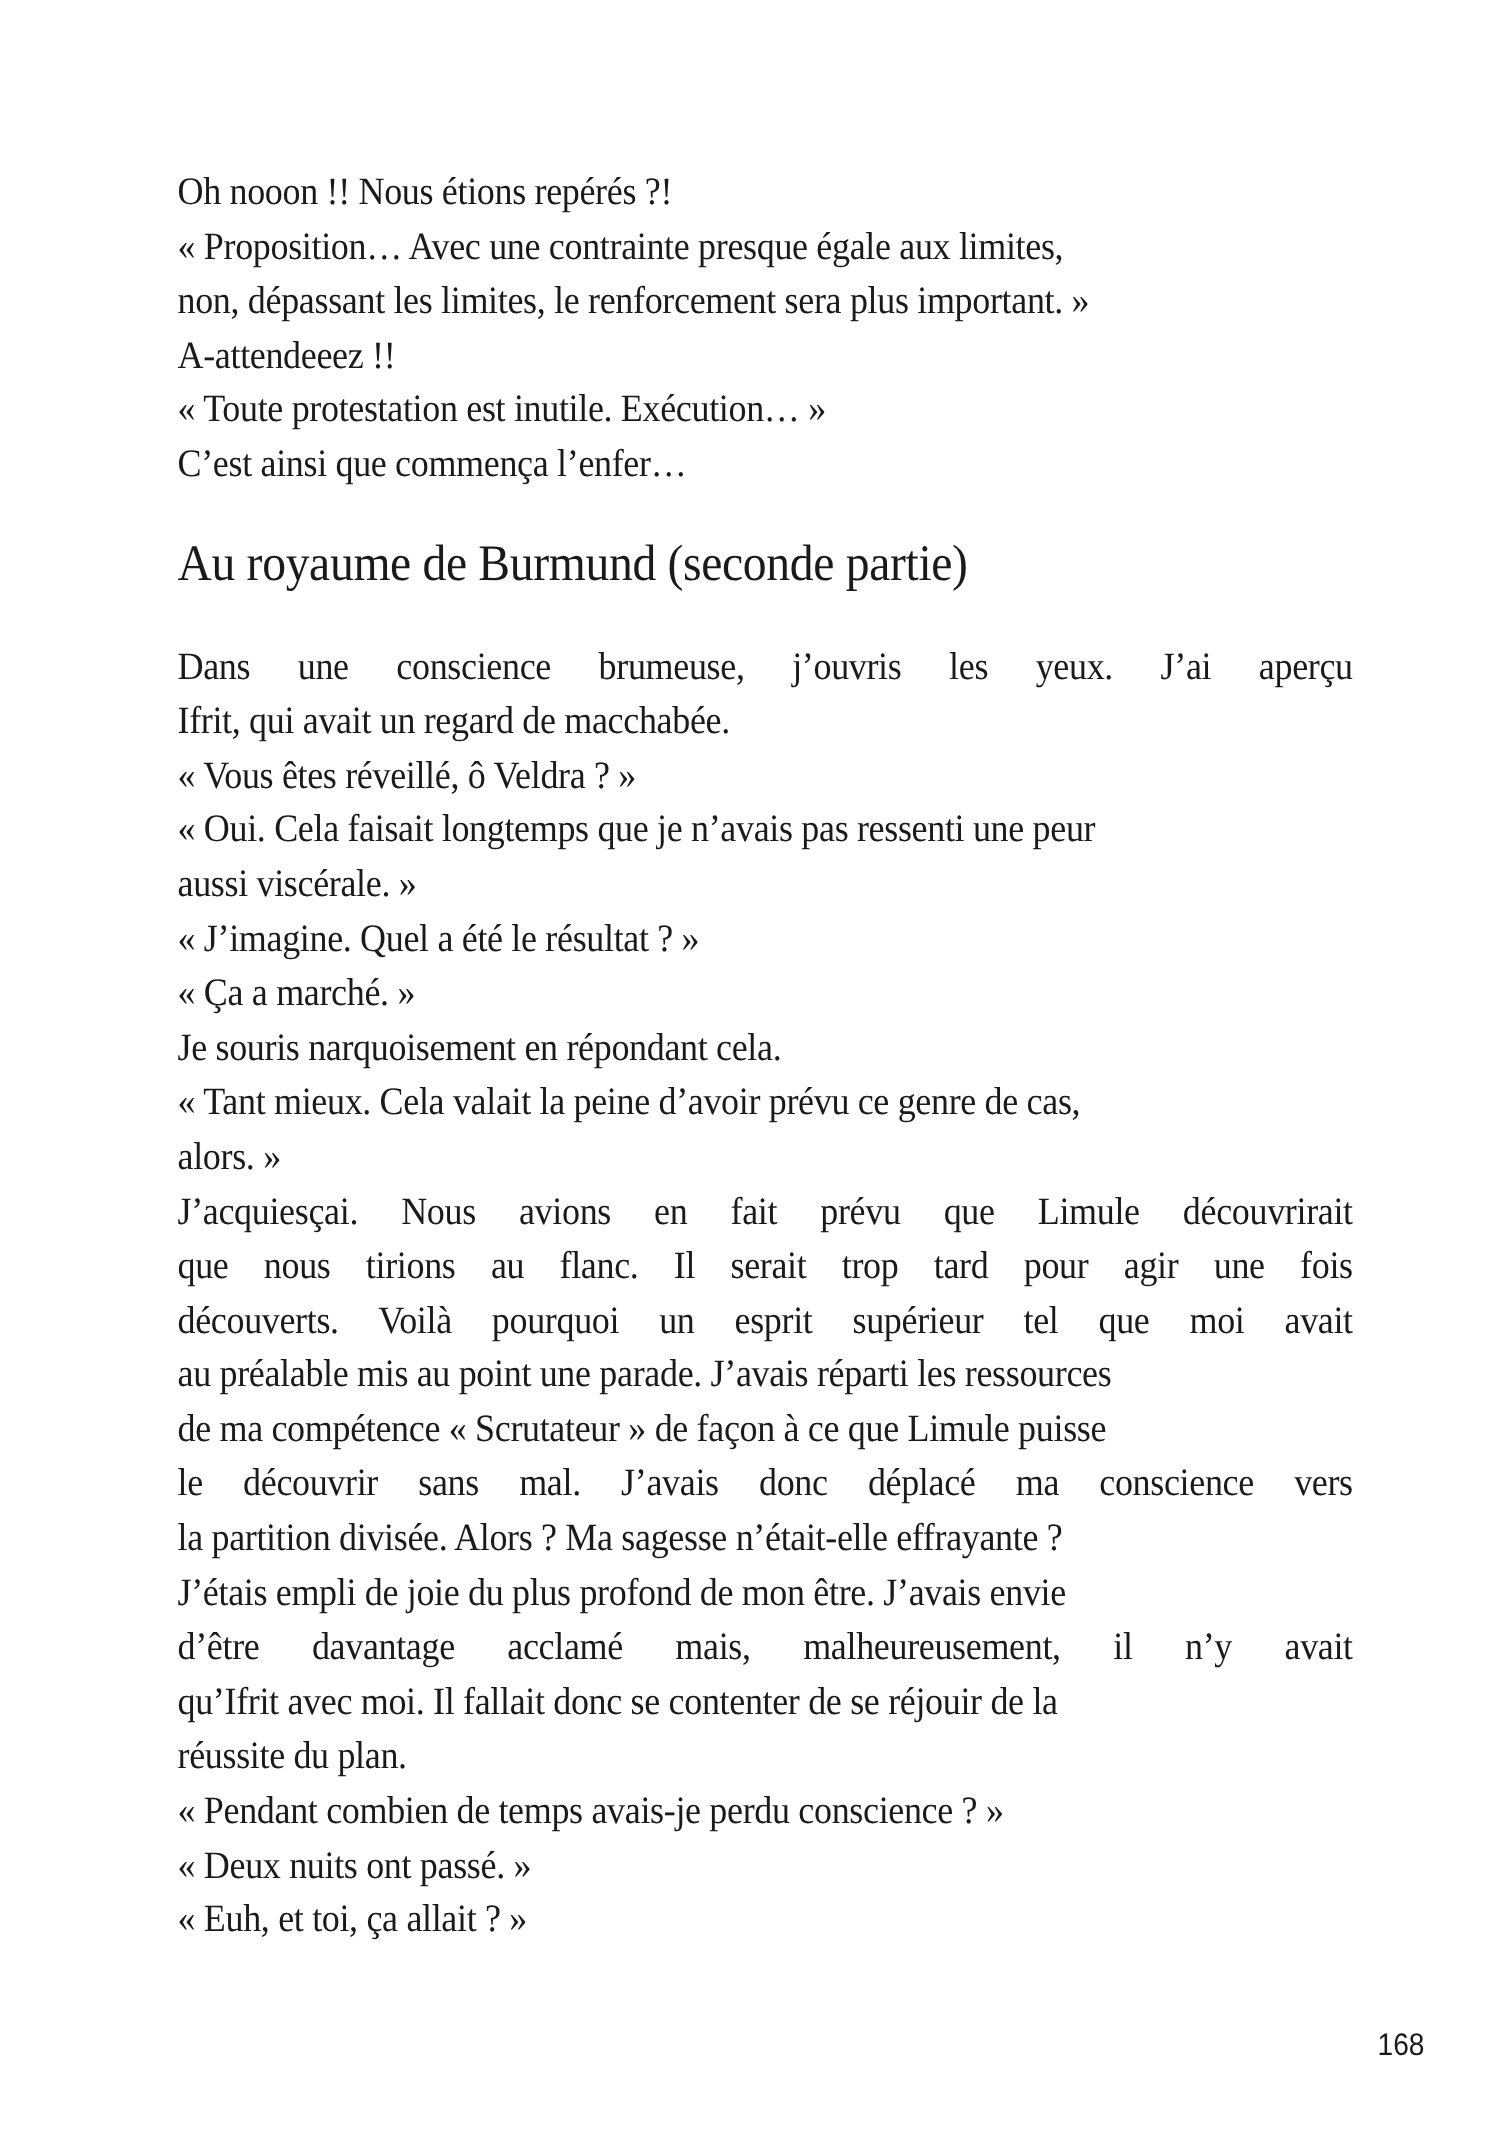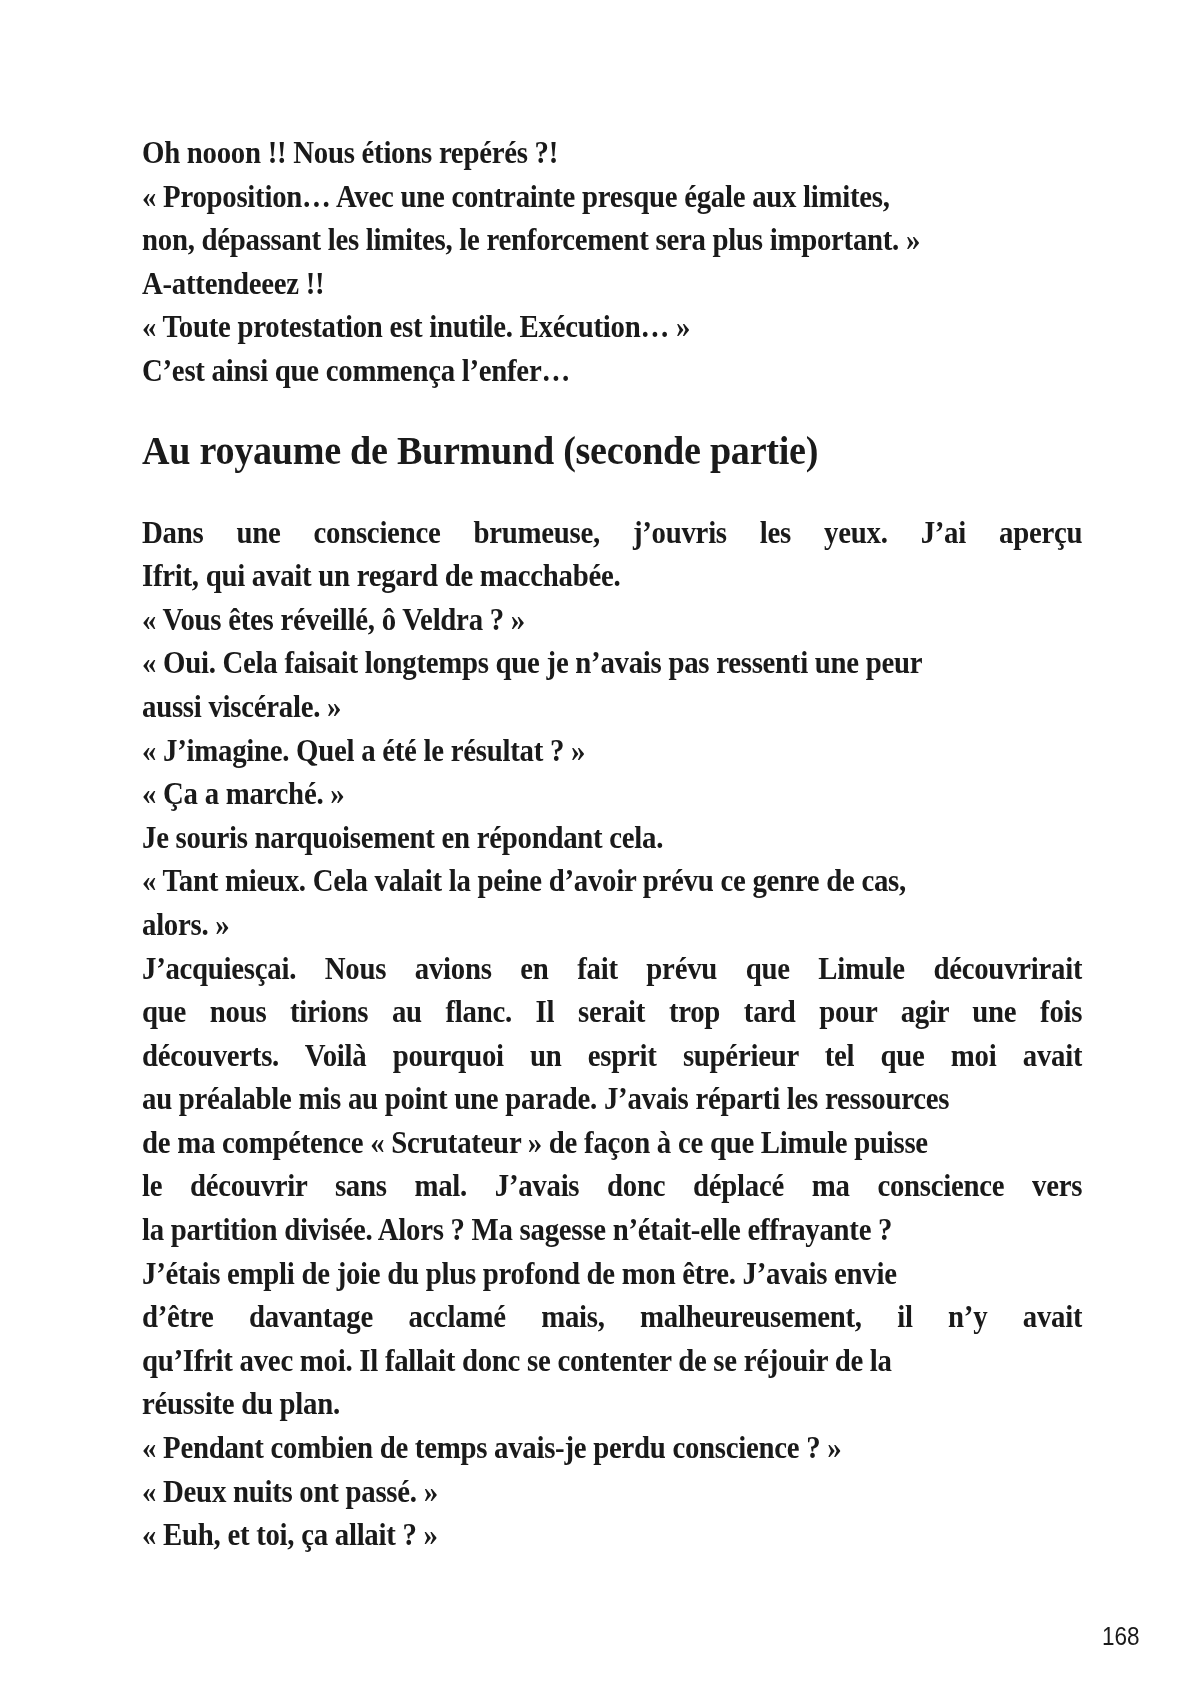--- a/index.html
+++ b/index.html
@@ -12,21 +12,20 @@
       height: 1705px;
       position: relative;
       overflow: hidden;
       color: #1a1a1a;
     }
     .page {
       position: absolute;
       left: 142px;
       top: 131px;
       width: 940px;
-      font-weight: bold;
     }
     .line {
       font-family: "Liberation Serif", serif;
       font-size: 31px;
       line-height: 43.6px;
       white-space: nowrap;
       letter-spacing: -0.3px;
       transform: scaleX(0.93);
       transform-origin: left center;
     }

